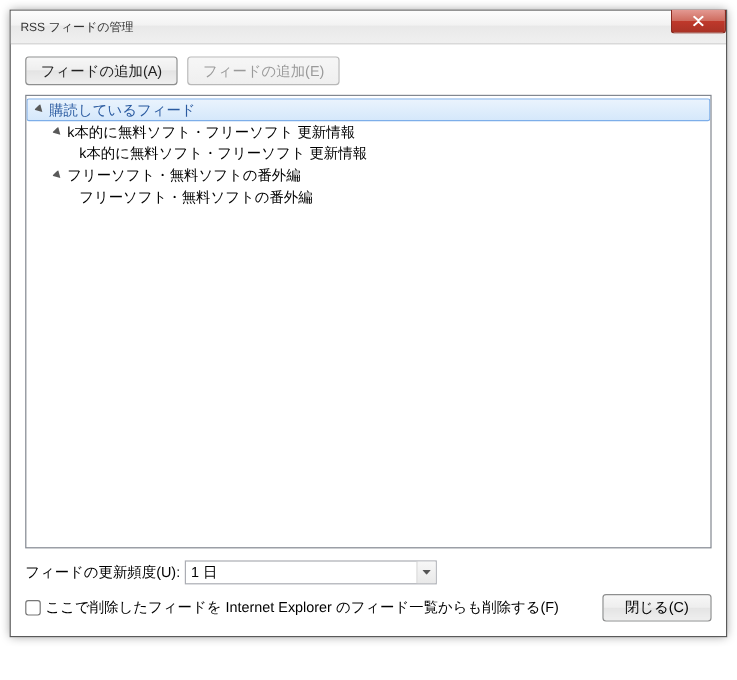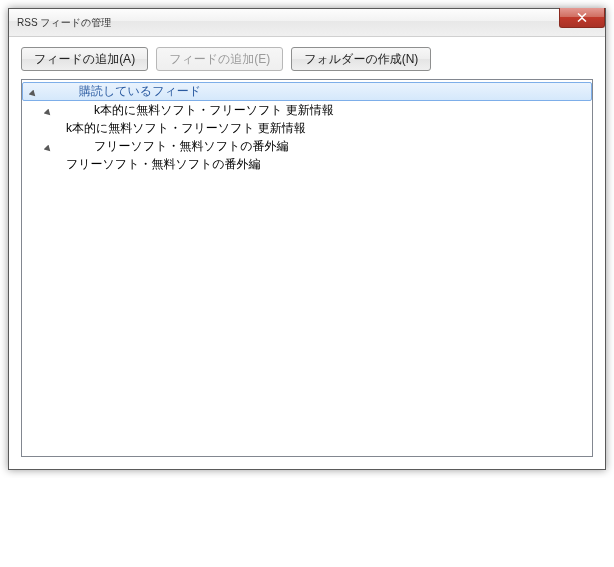--- a/index.html
+++ b/index.html
@@ -75,25 +75,24 @@
   height: 378px;
   overflow: auto;
   background: #fff;
   padding: 0;
 }
 .tree {
   padding: 2px 0;
 }
 .node {
   display: flex;
-  align-items: flex-end;
+  align-items: center;
   height: 18px;
   padding-right: 4px;
   white-space: nowrap;
-  gap: 38px;
 }
 .node .label { padding-top: 1px; }
 .node.selected {
   background: linear-gradient(to bottom, #eaf3fd 0%, #d5e8fb 100%);
   border: 1px solid #7daee9;
   border-radius: 2px;
   height: 19px;
 }
 .node.selected .label { color: #2a5aa0; }
 .twisty {
@@ -178,21 +177,20 @@
         <path d="M1 0.5 L5 4 L9 0.5 M1 8.5 L5 5 L9 8.5" stroke="#fff" stroke-width="1.6" fill="none"></path>
       </svg>
     </div>
   </div>
 
   <div class="content">
 
     <div class="toolbar">
       <button>フィードの追加(A)</button>
       <button disabled="">フィードの追加(E)</button>
-      <button>フォルダーの作成(N)</button>
     </div>
 
     <div class="tree-wrap">
       <div class="tree">
         <div class="node selected" style="padding-left:4px;">
           <span class="twisty">
             <svg width="9" height="9" viewBox="0 0 9 9">
                 <path d="M1 1 L7 4.5 L1 8 Z" fill="#595959" transform="rotate(45 4.5 4.5)"></path>
               </svg>
           </span>
@@ -218,15 +216,36 @@
               </svg>
           </span>
           <span class="label">フリーソフト・無料ソフトの番外編</span>
         </div>
         <div class="node" style="padding-left:44px;">
           <span class="label">フリーソフト・無料ソフトの番外編</span>
         </div>
       </div>
     </div>
 
+    <div class="bottom">
+      <div class="freq-row">
+        <label>フィードの更新頻度(U):</label>
+        <div class="combo">
+          <input class="combo-input" type="text" readonly="" value="1 日" style="">
+          <div class="combo-btn">
+            <svg width="7" height="4" viewBox="0 0 7 4">
+                <path d="M0 0 L3.5 4 L7 0 Z" fill="#555"></path>
+              </svg>
+          </div>
+        </div>
+      </div>
+
+      <div class="footer-row">
+        <div class="chk-row">
+          <input type="checkbox" style="">
+          <label>ここで削除したフィードを Internet Explorer のフィード一覧からも削除する(F)</label>
+        </div>
+        <button class="close-dlg-btn">閉じる(C)</button>
+      </div>
+    </div>
 
   </div>
 </div>
 
 </body></html>

